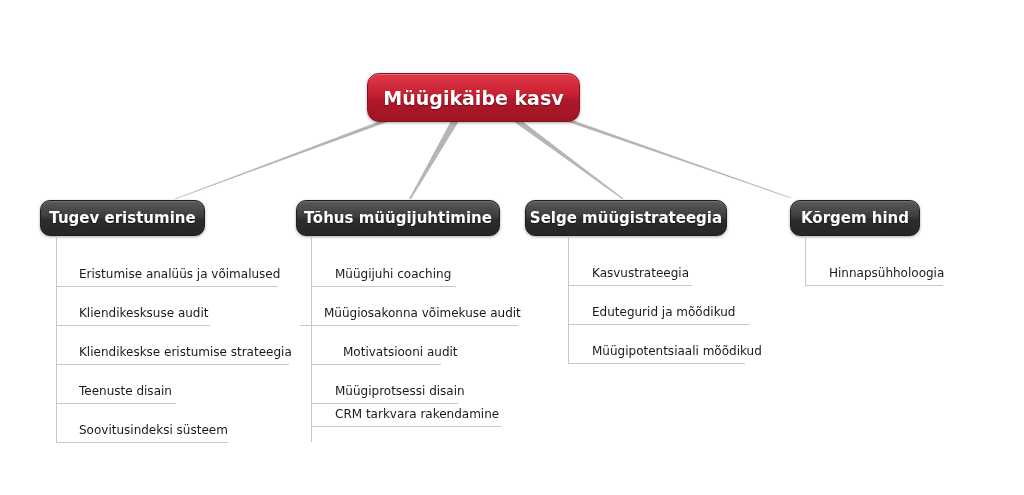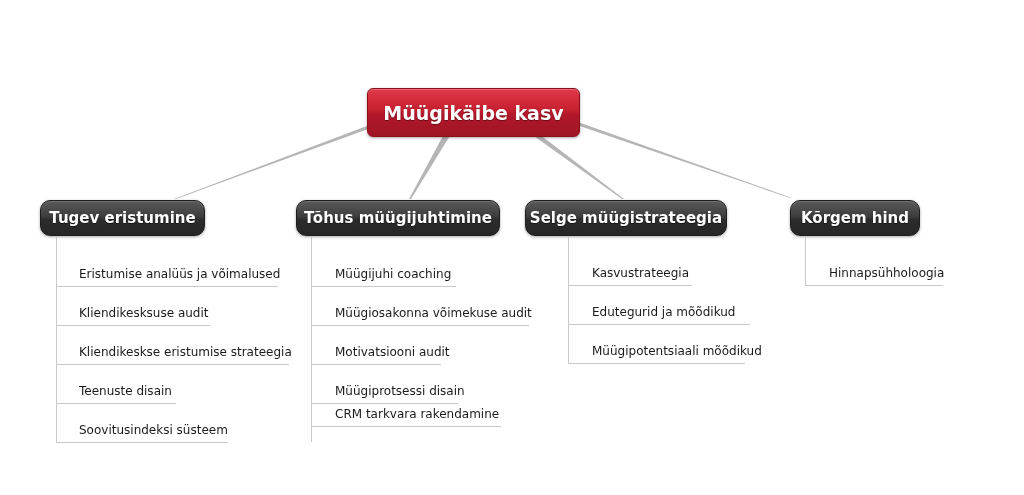--- a/index.html
+++ b/index.html
@@ -1,21 +1,21 @@
 <!DOCTYPE html>
 <html><head>
 <meta charset="utf-8">
 <style>
   html, body { margin: 0; padding: 0; background: #ffffff; }
   body { width: 1024px; height: 495px; position: relative; overflow: hidden;
          font-family: "DejaVu Sans", "Liberation Sans", sans-serif; }
   #connectors { position: absolute; left: 0; top: 0; width: 1024px; height: 495px; }
   .root {
-    position: absolute; left: 367px; top: 88px; width: 213px; height: 49px;
-    box-sizing: border-box; border-radius: 6px;
+    position: absolute; left: 367px; top: 73px; width: 213px; height: 49px;
+    box-sizing: border-box; border-radius: 12px;
     border: 1px solid #8e0f1c;
     background: linear-gradient(to bottom, #e0394a 0%, #c51f30 45%, #b0182a 55%, #9f1424 100%);
     box-shadow: 0 1px 3px rgba(0,0,0,0.35), inset 0 1px 0 rgba(255,255,255,0.25);
     color: #ffffff; font-weight: bold; font-size: 19px;
     display: flex; align-items: center; justify-content: center;
     text-shadow: 0 1px 1px rgba(0,0,0,0.4);
   }
   .branch {
     position: absolute; top: 200px; height: 36px; box-sizing: border-box;
     border-radius: 10px; border: 1px solid #1e1e1e;
@@ -70,25 +70,25 @@
   <span class="item-label" style="left:23px;">Soovitusindeksi süsteem</span>
 </div>
 
 <div class="branch" style="left:296px; width:204px;">
   <span>Tõhus müügijuhtimine</span>
 </div>
 <div class="vline" style="left:311px; top:236px; height:206px;"></div>
 <div class="item" style="left:311px; top:248px; width:145px;">
   <span class="item-label" style="left:24px;">Müügijuhi coaching</span>
 </div>
-<div class="item" style="left:311px; top:287px; width:218px;">
+<div class="item" style="left:300px; top:287px; width:218px;">
   <span class="item-label" style="left:24px;">Müügiosakonna võimekuse audit</span>
 </div>
 <div class="item" style="left:311px; top:326px; width:130px;">
-  <span class="item-label" style="left:24px;">Motivatsiooni audit</span>
+  <span class="item-label" style="left:32px;">Motivatsiooni audit</span>
 </div>
 <div class="item" style="left:311px; top:365px; width:147px;">
   <span class="item-label" style="left:24px;">Müügiprotsessi disain</span>
 </div>
 <div class="item" style="left:311px; top:388px; width:190px;">
   <span class="item-label" style="left:24px;">CRM tarkvara rakendamine</span>
 </div>
 
 <div class="branch" style="left:525px; width:202px;">
   <span>Selge müügistrateegia</span>

